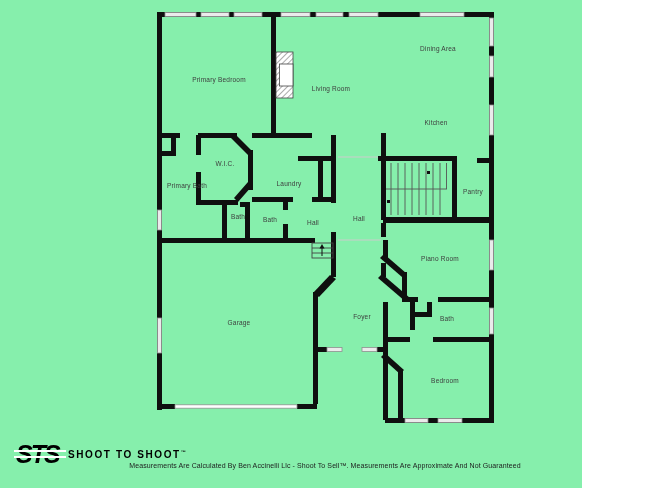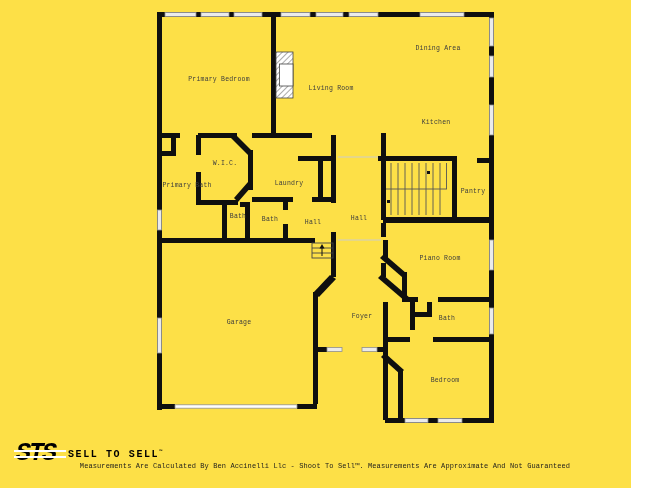--- a/index.html
+++ b/index.html
@@ -1,17 +1,17 @@
 <!DOCTYPE html>
 <html><head>
 <meta charset="utf-8">
 <style>
   html,body{margin:0;padding:0;background:#ffffff;}
-  .page{position:relative;width:631px;height:488px;background:#fde047;overflow:hidden;
-        font-family:Liberation Mono, monospace;}
+  .page{position:relative;width:582px;height:488px;background:#86efac;overflow:hidden;
+        font-family:Liberation Sans, sans-serif;}
   .plan{position:absolute;left:0;top:0;width:650px;height:445px;}
   .plan svg{position:absolute;left:0;top:0;}
   .room-label{position:absolute;transform:translate(-50%,-50%);font-size:6.5px;
               color:#3d3d3d;white-space:nowrap;letter-spacing:.2px;}
   .footer{position:absolute;left:0;bottom:0;width:650px;height:48px;}
   .logo{position:absolute;left:16px;top:2px;width:46px;height:26px;
         font-style:italic;font-weight:900;font-size:25px;line-height:24px;
         letter-spacing:-2px;color:#000;}
   .logo .stripe{position:absolute;left:-2px;width:52px;height:2px;background:#ffffff;}
   .logo .s1{top:8px;} .logo .s2{top:14px;}
@@ -170,16 +170,16 @@
     <div class="room-label" style="left:239px;top:322px">Garage</div>
     <div class="room-label" style="left:445px;top:380px">Bedroom</div>
   </div>
 
   <div class="footer">
     <div class="logo">
       <span>STS</span>
       <div class="stripe s1"></div>
       <div class="stripe s2"></div>
     </div>
-    <div class="brand"><span>SELL TO SELL</span><sup>™</sup></div>
+    <div class="brand"><span>SHOOT TO SHOOT</span><sup>™</sup></div>
     <div class="disclaimer">Measurements Are Calculated By Ben Accinelli Llc - Shoot To Sell™. Measurements Are Approximate And Not Guaranteed</div>
   </div>
 </div>
 
 </body></html>

